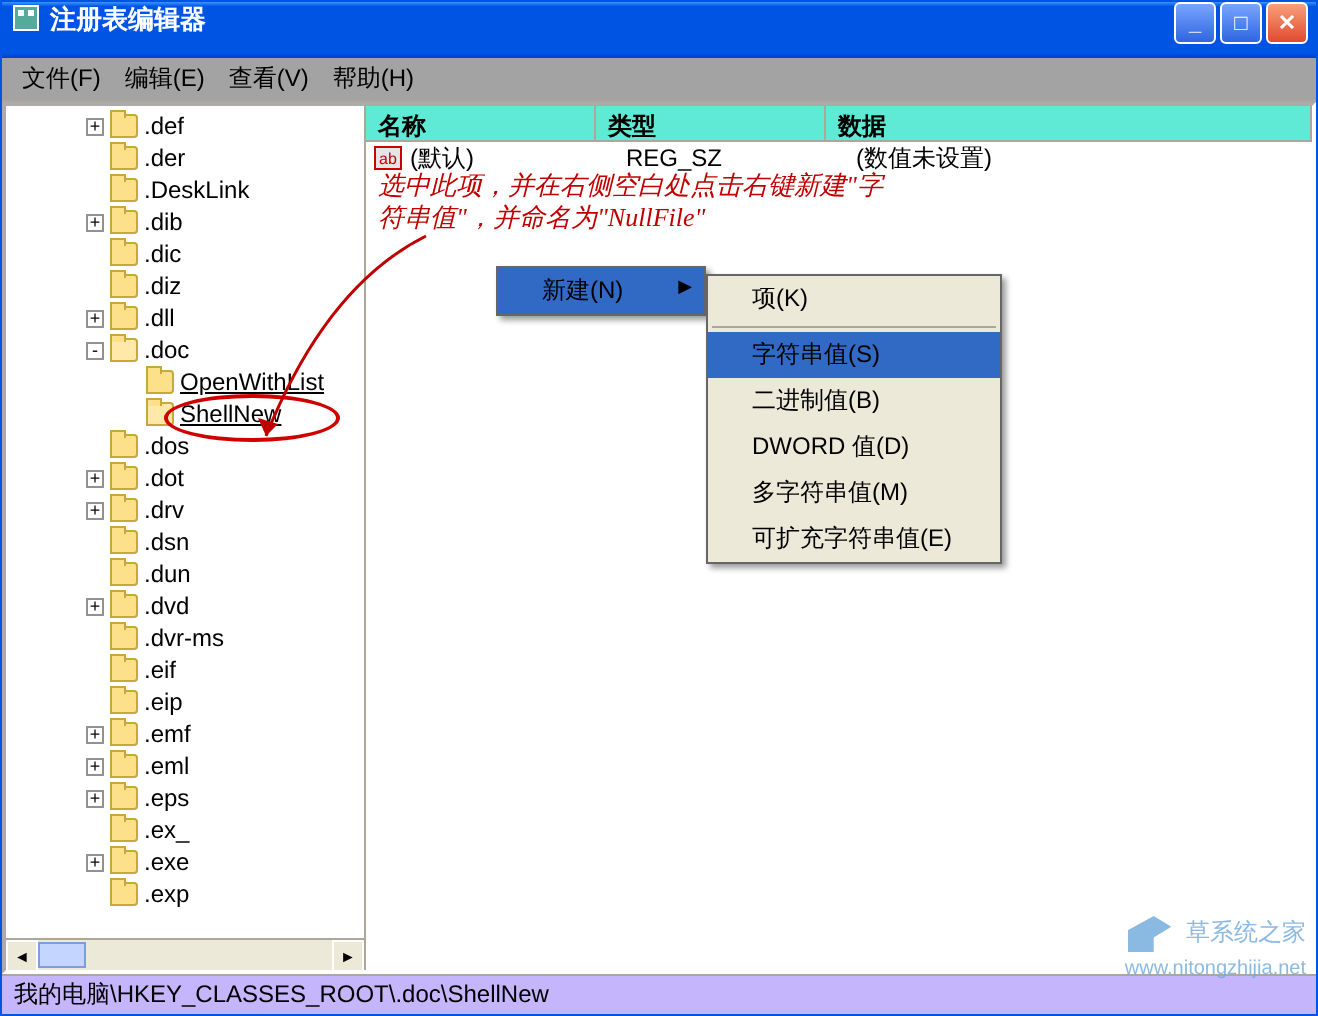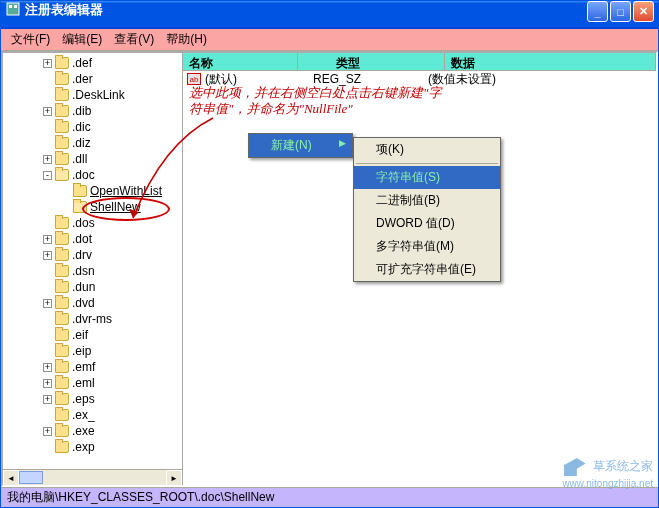--- a/index.html
+++ b/index.html
@@ -7,21 +7,21 @@
 
 .window { width: 659px; height: 508px; border: 1px solid #0054e3; background: #ece9d8; display: flex; flex-direction: column; }
 
 .titlebar { height: 28px; background: linear-gradient(to bottom, #3a95ff 0%, #0054e3 8%, #0054e3 92%, #003dd1 100%); display: flex; align-items: flex-start; padding: 0 4px; color: #fff; }
 .titlebar .icon { width: 16px; height: 16px; margin-right: 4px; }
 .titlebar .title { flex: 1; font-weight: bold; font-size: 13px; }
 .winbtn { width: 21px; height: 21px; margin-left: 2px; border: 1px solid #fff; border-radius: 3px; display: flex; align-items: center; justify-content: center; font-weight: bold; font-size: 11px; color: #fff; }
 .winbtn.min, .winbtn.max { background: linear-gradient(to bottom, #7aa4ff, #2e66e0); }
 .winbtn.close { background: linear-gradient(to bottom, #f7a07b, #e14a2f); }
 
-.menubar { height: 22px; background: #fca5a5; border-bottom: 1px solid #aca899; display: flex; align-items: center; padding: 0 4px; }
+.menubar { height: 22px; background: #a3a3a3; border-bottom: 1px solid #aca899; display: flex; align-items: center; padding: 0 4px; }
 .menuitem { padding: 2px 6px; cursor: default; }
 
 .content { flex: 1; display: flex; border: 2px inset #fff; background: #fff; position: relative; overflow: hidden; }
 
 .tree { width: 180px; border-right: 1px solid #aca899; overflow: hidden; background: #fff; position: relative; }
 .tree-inner { position: absolute; left: 0; top: 0; right: 0; padding: 2px 0; }
 .node { display: flex; align-items: center; height: 16px; padding-left: 0; white-space: nowrap; }
 .node .exp { width: 9px; height: 9px; border: 1px solid #919191; background: #fff; display: inline-flex; align-items: center; justify-content: center; font-size: 9px; line-height: 7px; margin-right: 3px; color: #000; }
 .node .noexp { width: 9px; height: 9px; margin-right: 3px; display: inline-block; }
 .fld { width: 14px; height: 12px; background: #fce08a; border: 1px solid #c9a83a; border-radius: 0 2px 2px 0; margin-right: 3px; position: relative; }
@@ -35,38 +35,38 @@
 .circled::after { content: ""; position: absolute; left: -8px; top: -3px; width: 84px; height: 20px; border: 2px solid #d00000; border-radius: 50%; }
 
 .tree-scroll { position: absolute; bottom: 0; left: 0; right: 0; height: 16px; background: #ece9d8; border-top: 1px solid #aca899; display: flex; }
 .tree-scroll .arrow { width: 16px; height: 16px; background: #ece9d8; border: 1px solid #fff; display: flex; align-items: center; justify-content: center; font-size: 8px; }
 .tree-scroll .thumb { width: 24px; background: #c4d5ff; border: 1px solid #7b9ee1; margin: 1px 0; }
 
 .main { flex: 1; position: relative; background: #fff; }
 .cols { display: flex; height: 18px; background: #5eead4; border-bottom: 1px solid #aca899; font-weight: bold; }
 .col { padding: 2px 6px; border-right: 1px solid #aca899; }
 .col.name { width: 115px; }
-.col.type { width: 115px; margin-left: 32px; }
+.col.type { width: 115px; }
 .col.data { flex: 1; }
 
 .row { display: flex; align-items: center; height: 16px; padding: 1px 4px; }
 .row .ic { width: 14px; height: 12px; background: #e5e5e5; border: 1px solid #c00; margin-right: 4px; font-size: 8px; color: #c00; display: flex; align-items: center; justify-content: center; }
 .row .c1 { width: 108px; }
 .row .c2 { width: 115px; }
 .row .c3 { flex: 1; }
 
 .annotation { position: absolute; left: 6px; top: 32px; color: #c00000; font-size: 13px; font-style: italic; font-family: "KaiTi", "楷体", serif; line-height: 16px; }
 .arrow-line { position: absolute; left: -30px; top: 60px; width: 80px; height: 110px; pointer-events: none; }
 .arrow-line svg { overflow: visible; }
 
 .ctxmenu { position: absolute; background: #ece9d8; border: 1px solid #666; box-shadow: 2px 2px 3px rgba(0,0,0,0.4); }
 .ctxmenu.primary { left: 65px; top: 80px; width: 105px; }
 .ctxmenu.sub { left: 170px; top: 84px; width: 148px; }
 .ctx-item { padding: 3px 18px 3px 22px; position: relative; cursor: default; }
-.ctx-item.hl { background: #316ac5; color: #86efac; }
+.ctx-item.hl { background: #316ac5; color: #000000; }
 .ctx-item .arr { position: absolute; right: 6px; top: 4px; font-size: 9px; }
 .ctx-sep { height: 1px; background: #aca899; margin: 2px 2px; }
 
 .statusbar { height: 20px; background: #c4b5fd; border-top: 1px solid #aca899; padding: 2px 6px; display: flex; align-items: center; }
 
 .watermark { position: absolute; right: 6px; bottom: 18px; color: #6ea8dc; font-size: 12px; opacity: 0.8; pointer-events: none; font-family: "SimHei", sans-serif; text-align: right; }
 .watermark .wm-logo { display: inline-block; width: 22px; height: 18px; background: #6ea8dc; clip-path: polygon(0 40%, 60% 0, 100% 30%, 60% 60%, 60% 100%, 0 100%); vertical-align: middle; margin-right: 4px; }
 </style>
 </head>
 <body>

